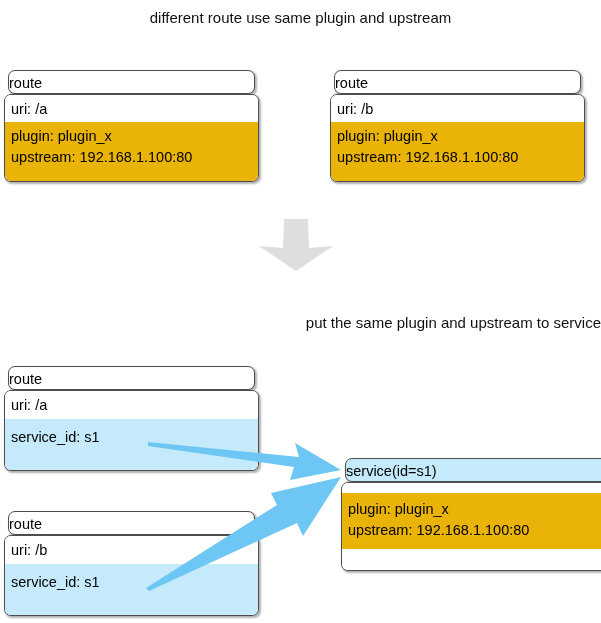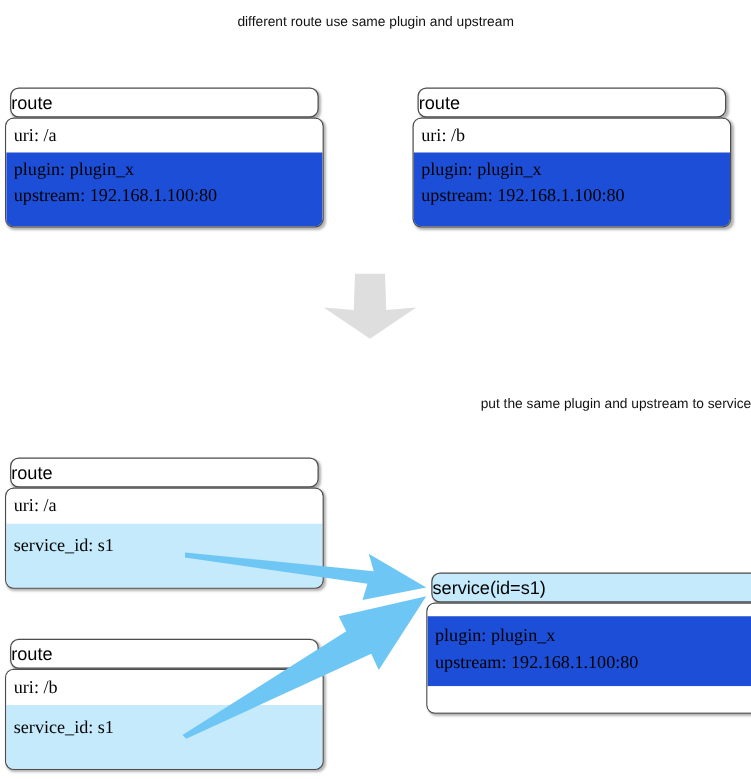--- a/index.html
+++ b/index.html
@@ -20,21 +20,21 @@
   .canvas {
     position: absolute;
     inset: 0;
   }
 
   
   .caption {
     position: absolute;
     width: 601px;
     text-align: center;
-    font-size: 11px;
+    font-size: 15px;
     line-height: 20px;
     color: #111111;
     white-space: nowrap;
   }
   #caption-top   { top: 8px;   left: 0; }
   #caption-bottom{ top: 313px; left: 0; text-align: right; }
 
   
   .node {
     position: absolute;
@@ -69,23 +69,23 @@
     box-shadow: 1.5px 1.5px 2px rgba(0,0,0,0.30);
     overflow: hidden;
   }
   .node .seg {
     box-sizing: border-box;
     padding: 0 0 0 6px;
     font-size: 14.5px;
     line-height: 21px;
   }
   .seg.white { background: #ffffff; }
-  .seg.pink  { background: #1d4ed8; }
+  .seg.pink  { background: #eab308; }
   .seg.blue  { background: #c4eafb; }
-  .seg .ln { display: block; white-space: nowrap; font-family: Liberation Serif, serif; }
+  .seg .ln { display: block; white-space: nowrap; }
 
   
   #route-a-top { left: 4px;   top: 70px; width: 255px; height: 112px; }
   #route-b-top { left: 330px; top: 70px; width: 255px; height: 112px; }
   #route-a-top .body, #route-b-top .body { height: 88px; }
   #route-a-top .seg.white, #route-b-top .seg.white { height: 27px; padding-top: 4px; }
   #route-a-top .seg.pink,  #route-b-top .seg.pink  { height: 59px; padding-top: 4px; }
 
   
   #route-a-bot { left: 4px; top: 366px; width: 255px; height: 105px; }

